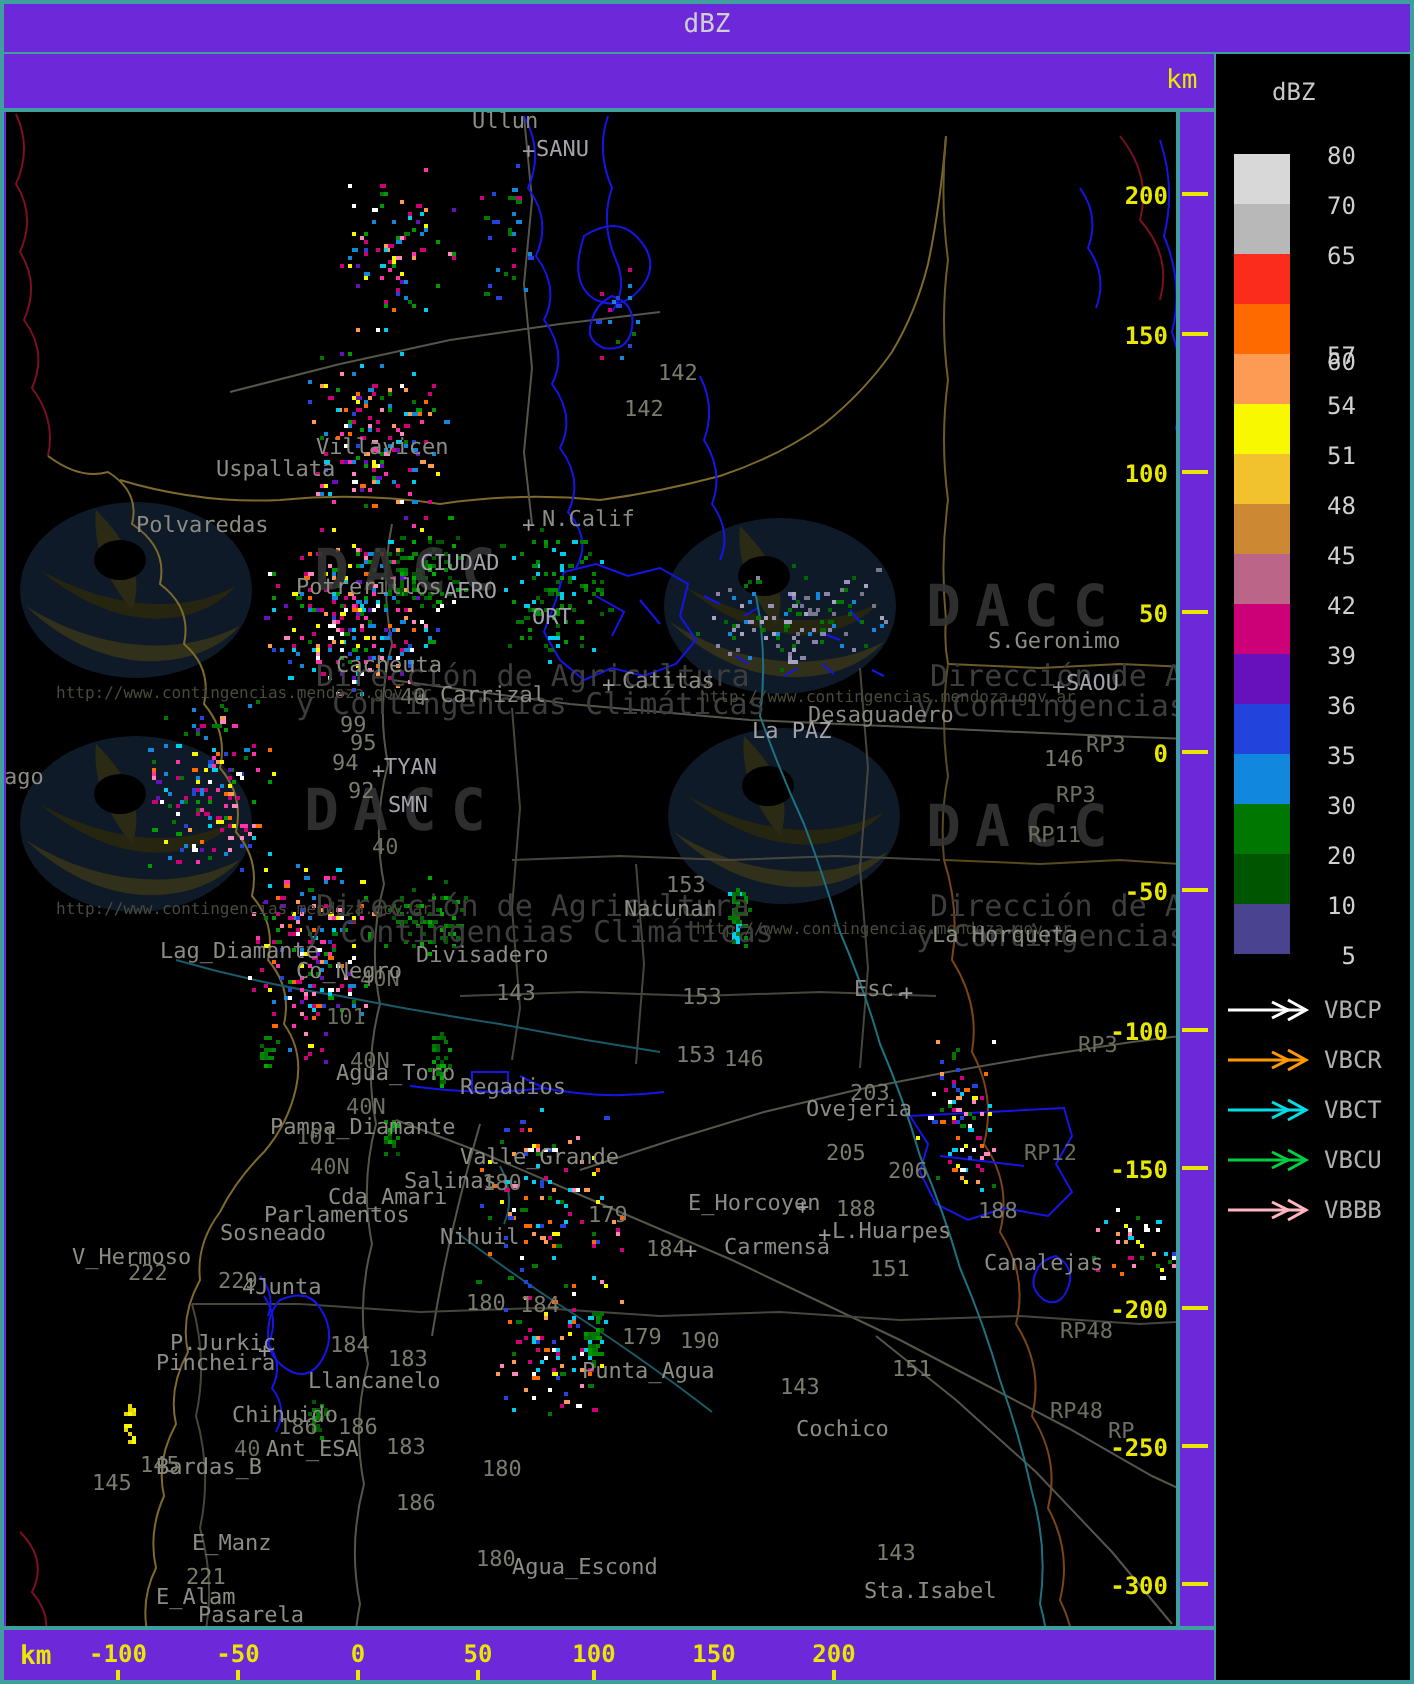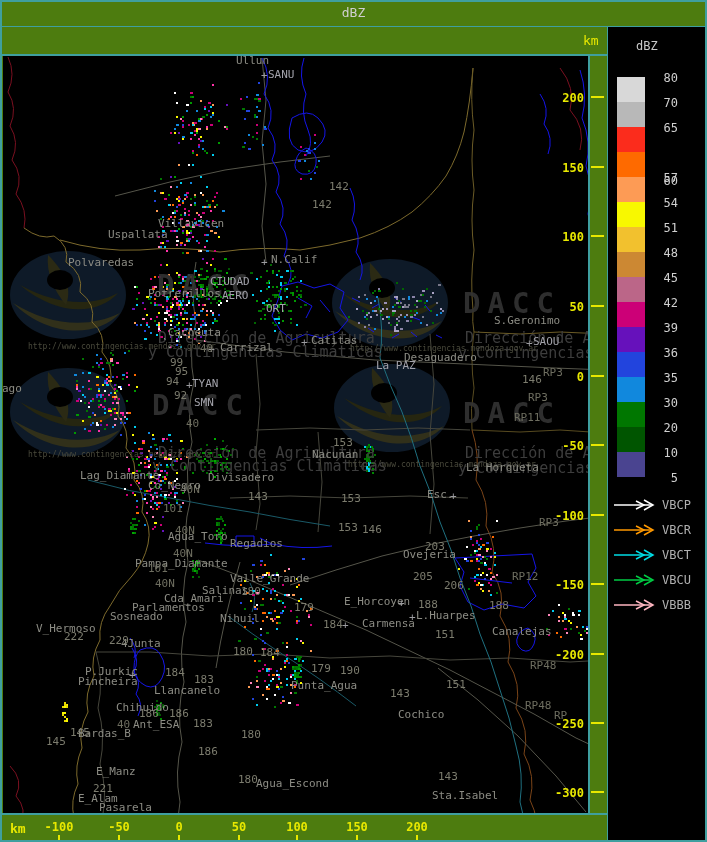--- a/index.html
+++ b/index.html
@@ -1,16 +1,16 @@
 <!DOCTYPE html>
 <html><head>
 <meta charset="utf-8">
 <style>
   html,body{margin:0;padding:0;background:#000;}
-  #app{position:relative;width:707px;height:842px;background:#4d7c0f;overflow:hidden;
+  #app{position:relative;width:707px;height:842px;background:#6d28d9;overflow:hidden;
        font-family:"DejaVu Sans Mono","Liberation Mono",monospace;}
   .frame{position:absolute;background:#3f9f9f;}
   #titlebar{position:absolute;left:0;top:0;width:707px;height:26px;color:#cfcfcf;
             font-size:13px;text-align:center;line-height:26px;}
   #stampbar{position:absolute;left:0;top:27px;width:606px;height:27px;color:#e8e800;
             font-size:13px;line-height:27px;}
   #stamp{position:absolute;left:10px;top:0;}
   #kmtop{position:absolute;left:583px;top:0;}
   
   #viewport{position:absolute;left:3px;top:56px;width:585px;height:757px;overflow:hidden;background:#000;}

